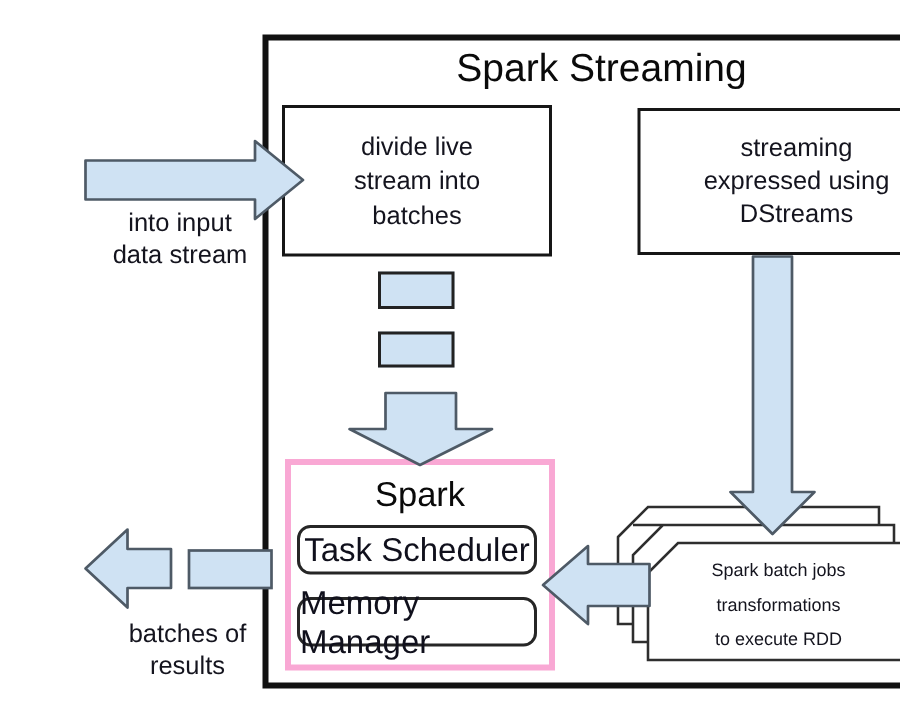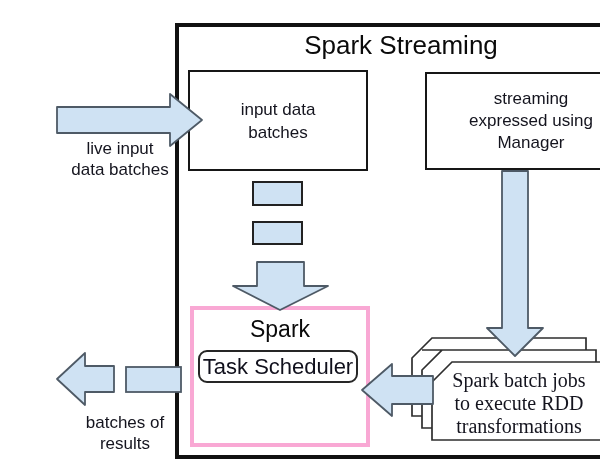--- a/index.html
+++ b/index.html
@@ -31,58 +31,60 @@
     font-size:23px;color:#0a0a0a;
   }
   .batchrect{
     position:absolute;box-sizing:border-box;
     background:#cfe2f3;border:2px solid #222222;
   }
   svg.arrows{position:absolute;left:0;top:0;z-index:3;pointer-events:none;}
   .z1{z-index:1}.z2{z-index:2}
   .jobs-text{
     position:absolute;left:397px;top:369px;width:164px;z-index:4;
-    text-align:center;font-size:20px;line-height:23px;color:#14141e;font-family:Liberation Serif, serif;
+    text-align:center;font-size:12px;line-height:23px;color:#14141e;
   }
 </style>
 </head>
 <body>
 
 <div class="stage">
 
   <div class="box outer z1" style="left:135px;top:23px;width:453px;height:436px;"></div>
 
   <div class="title z2">Spark Streaming</div>
 
   <div class="box plain z2" style="left:148px;top:70px;width:180px;height:101px;">
     <div class="boxtext">
-      <div>input data</div>
+      <div>divide live</div>
+      <div>stream into</div>
       <div>batches</div>
     </div>
   </div>
 
   <div class="box plain z2" style="left:385px;top:72px;width:182px;height:98px;padding-left:30px;">
     <div class="boxtext" style="line-height:22px;">
       <div>streaming</div>
       <div>expressed using</div>
-      <div>Manager</div>
+      <div>DStreams</div>
     </div>
   </div>
 
   <div class="box sparkbox z2" style="left:150px;top:306px;width:180px;height:141px;">
     <div class="spark-title">Spark</div>
     <div class="roundbtn" style="left:4px;top:40px;width:160px;height:33px;">Task Scheduler</div>
+    <div class="roundbtn" style="left:4px;top:88px;width:160px;height:33px;">Memory Manager</div>
   </div>
 
   <div class="batchrect z2" style="left:212px;top:181px;width:51px;height:25px;"></div>
   <div class="batchrect z2" style="left:212px;top:221px;width:51px;height:24px;"></div>
 
   <div class="label" style="left:25px;top:138px;width:110px;">
-    <div>live input</div>
-    <div>data batches</div>
+    <div>into input</div>
+    <div>data stream</div>
   </div>
 
   <div class="label" style="left:266px;top:186px;width:75px;line-height:23px;">
     <div>batches</div>
     <div>of input</div>
     <div>data as</div>
     <div>RDDs</div>
   </div>
 
   <div class="label" style="left:491px;top:206px;width:76px;line-height:22px;">
@@ -111,17 +113,17 @@
     <polygon points="217,262 264,262 264,286 288,286 240,310 193,286 217,286" fill="#cfe2f3" stroke="#4e5a66" stroke-width="1.8" stroke-linejoin="round"></polygon>
 
     <polygon points="393,376 352,376 352,364 322,390 352,416 352,404 393,404" fill="#cfe2f3" stroke="#4e5a66" stroke-width="1.8" stroke-linejoin="round"></polygon>
 
     <rect x="86" y="367" width="55" height="25" fill="#cfe2f3" stroke="#4e5a66" stroke-width="1.8"></rect>
     <polygon points="74,366 45,366 45,353 17,379 45,405 45,392 74,392" fill="#cfe2f3" stroke="#4e5a66" stroke-width="1.8" stroke-linejoin="round"></polygon>
   </svg>
 
   <div class="jobs-text">
     <div>Spark batch jobs</div>
+    <div>transformations</div>
     <div>to execute RDD</div>
-    <div>transformations</div>
   </div>
 
 </div>
 
 </body></html>

